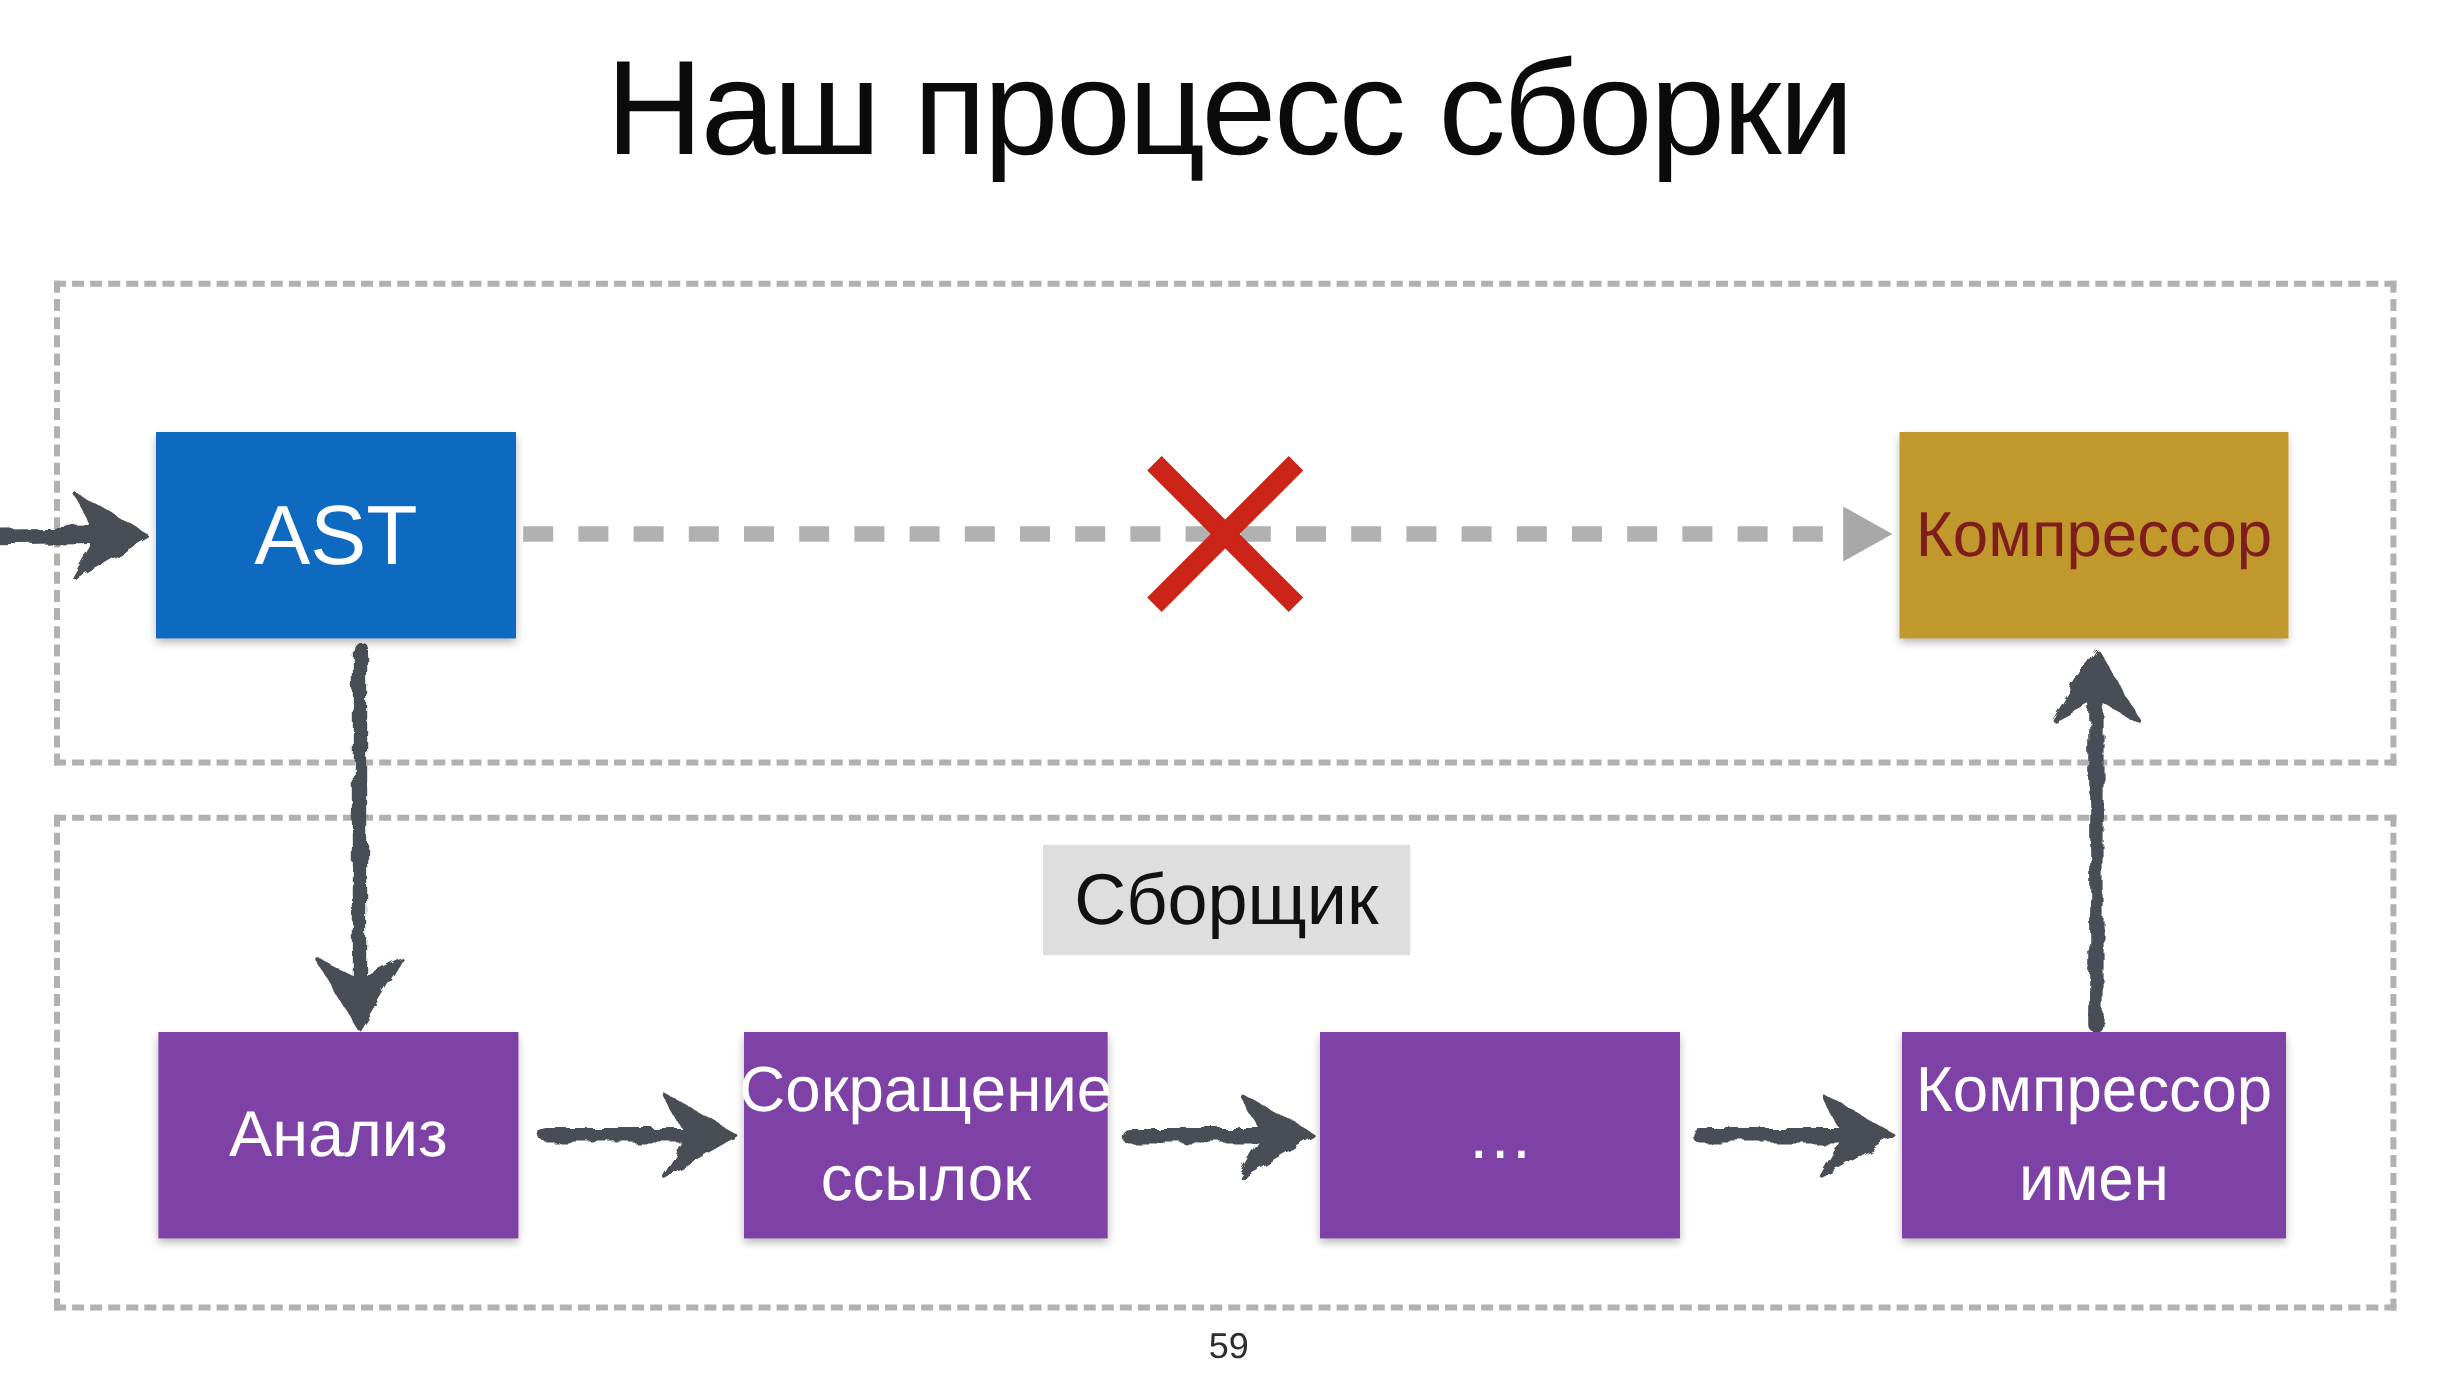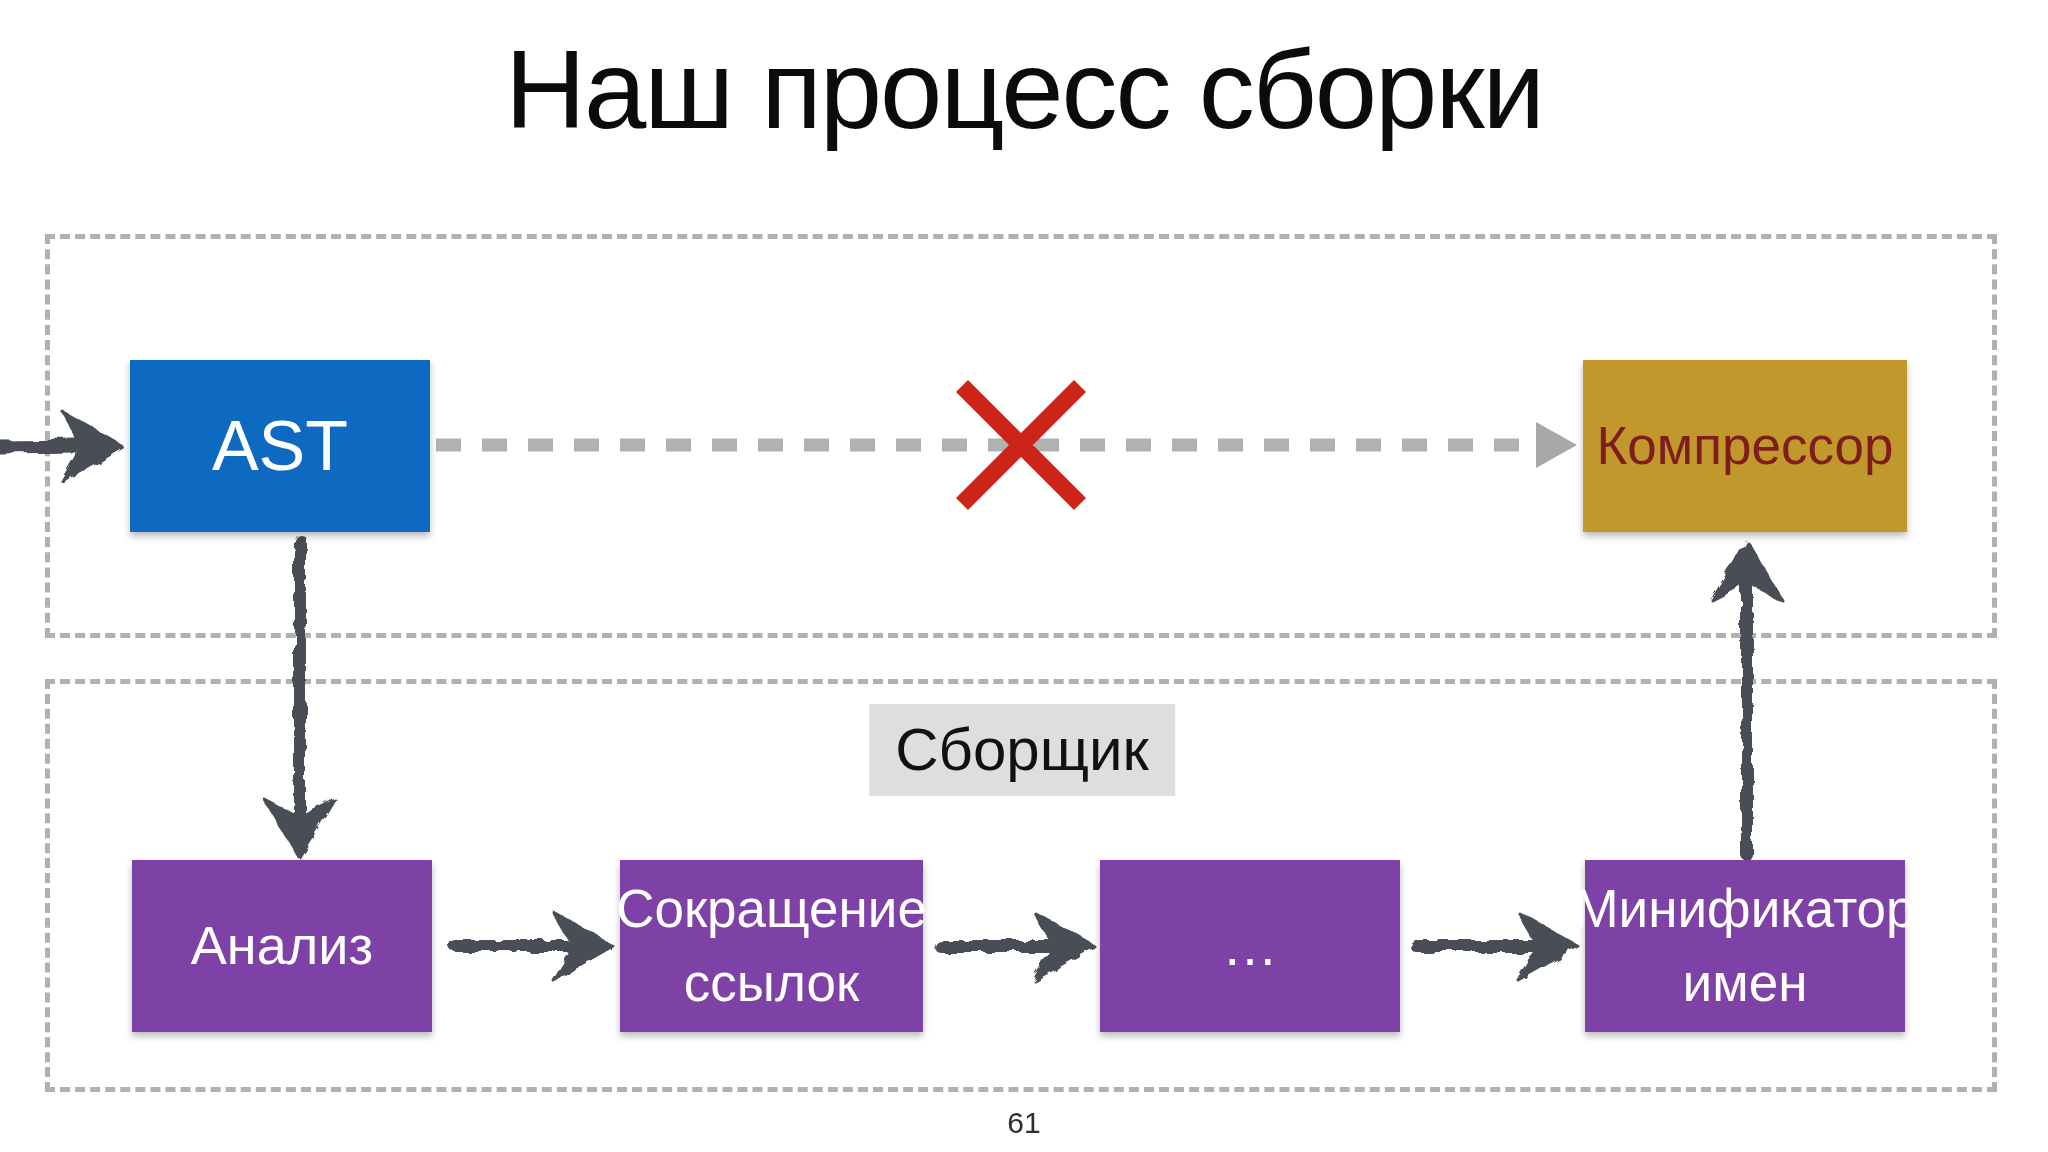--- a/index.html
+++ b/index.html
@@ -111,16 +111,16 @@
   </svg>
 
   <div class="group-label label-builder">Сборщик</div>
 
   <div class="node node-ast">AST</div>
   <div class="node node-compressor">Компрессор</div>
 
   <div class="node node-purple node-analysis">Анализ</div>
   <div class="node node-purple node-links">Сокращение ссылок</div>
   <div class="node node-purple node-dots">…</div>
-  <div class="node node-purple node-rename">Минификатор имен</div>
+  <div class="node node-purple node-rename">Компрессор имен</div>
 
-  <div class="page-number">61</div>
+  <div class="page-number">59</div>
 </div>
 
 </body></html>

